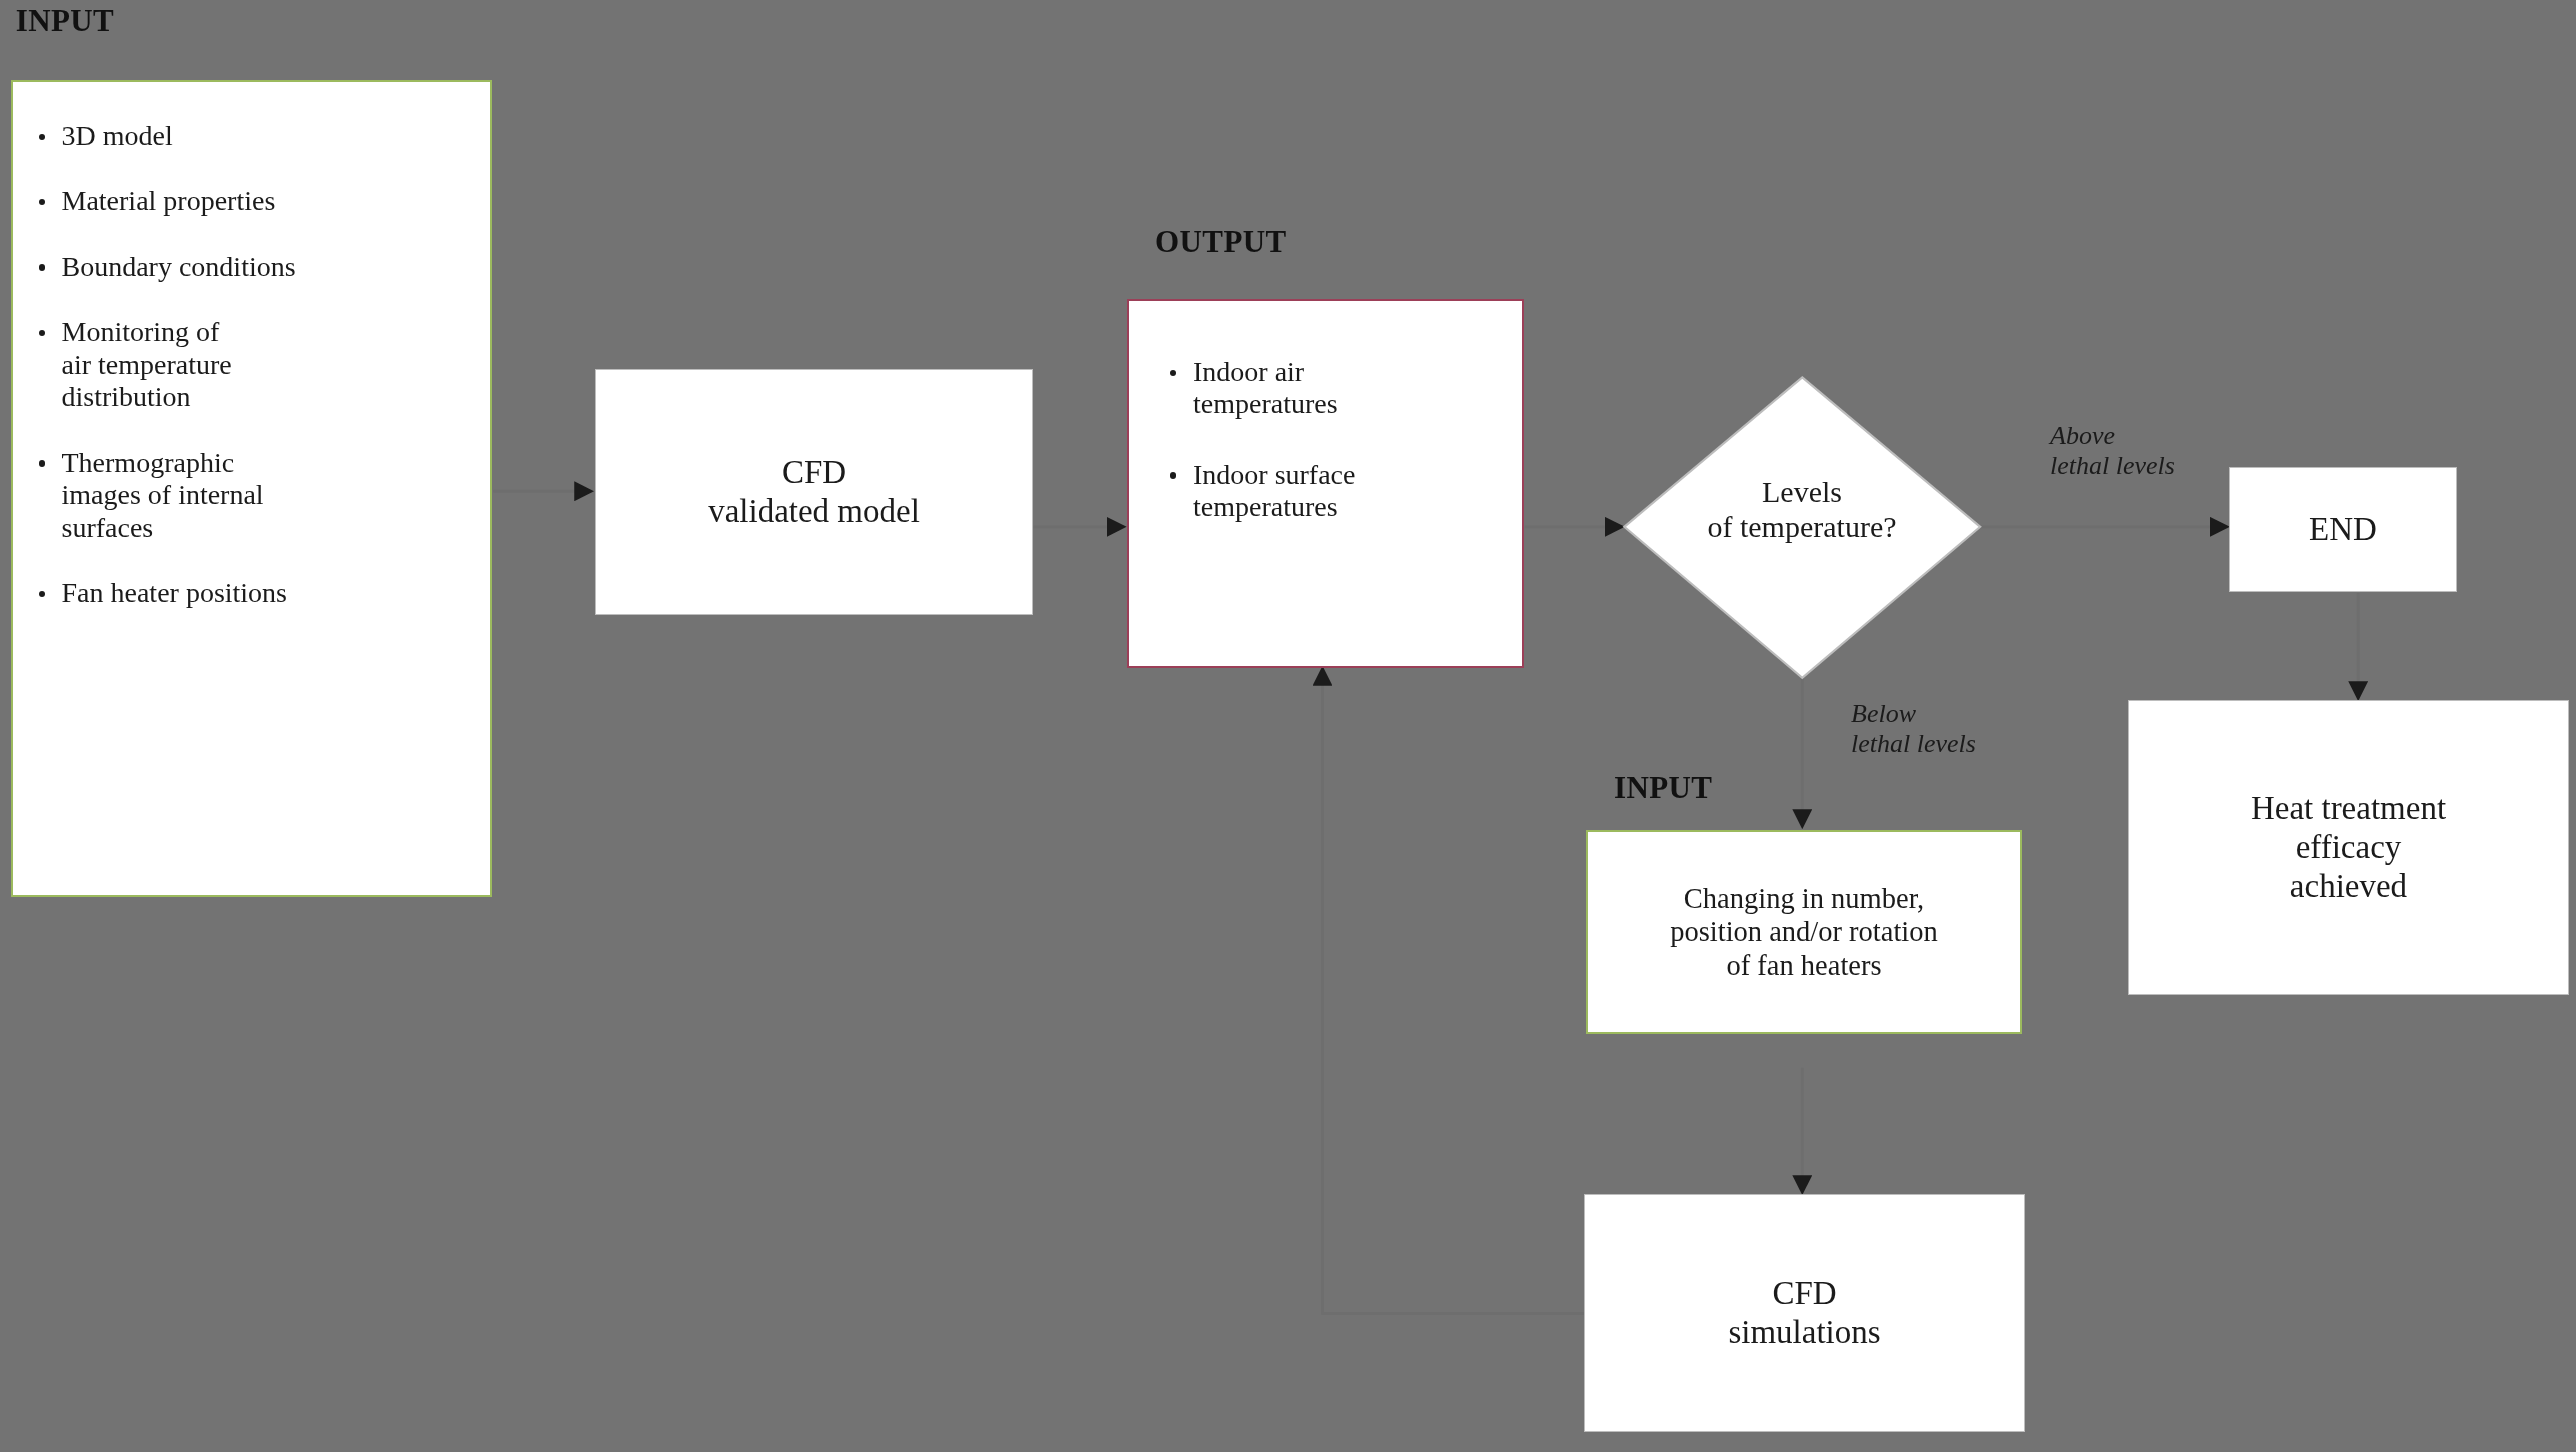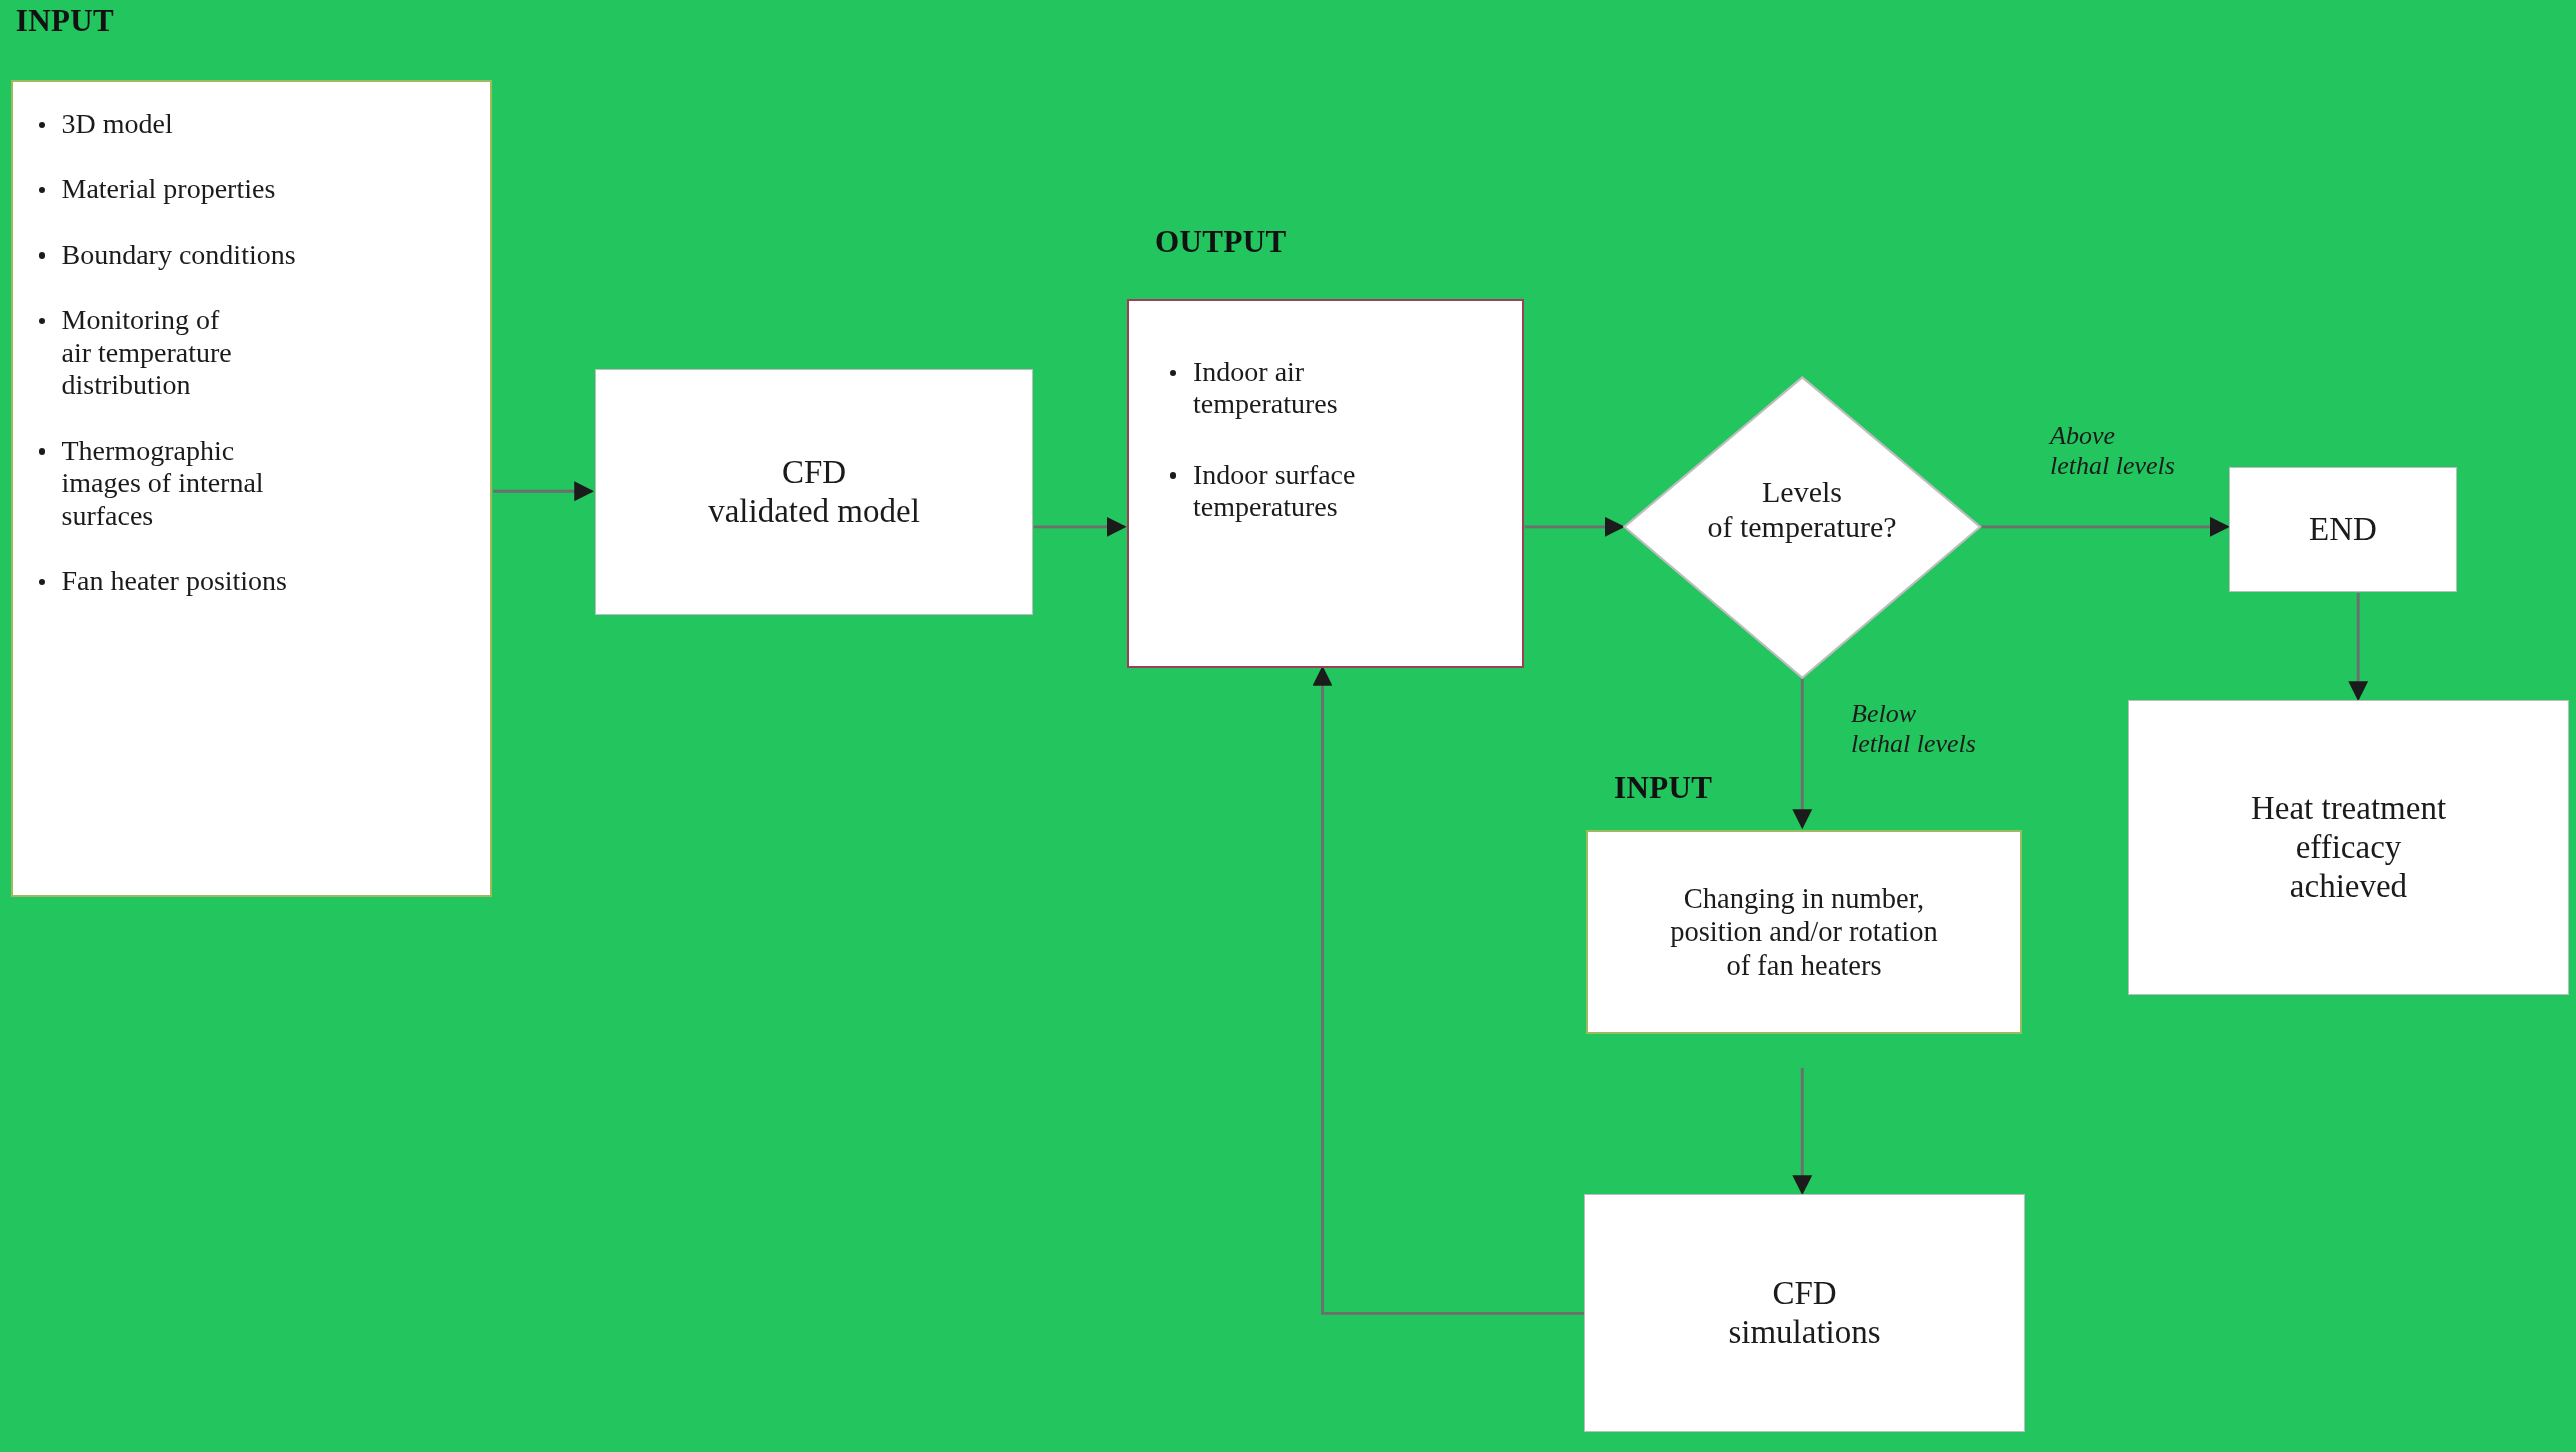--- a/index.html
+++ b/index.html
@@ -8,21 +8,21 @@
     background: #ffffff;
   }
   body {
     font-family: "Liberation Serif", "DejaVu Serif", serif;
     color: #1a1a1a;
   }
   #canvas {
     position: relative;
     width: 2576px;
     height: 1453px;
-    background: #22c55e;
+    background: #737373;
     overflow: hidden;
   }
 
   
   .node {
     position: absolute;
     box-sizing: border-box;
     background: #ffffff;
     display: flex;
     align-items: center;
@@ -138,21 +138,21 @@
 
     <polyline points="2227,1845 1858,1845 1858,938" fill="none" stroke="#6e6e6e" stroke-width="4" marker-end="url(#arrow)"></polyline>
 
     <polygon points="2532,530 2782,740 2532,952 2282,740" fill="#ffffff" stroke="#bdbdbd" stroke-width="3"></polygon>
   </svg>
 
   <div class="caption" style="left:15.7px; top:2.8px;">INPUT</div>
 
   <div class="node green" style="left:11.4px; top:80px; width:481px; height:817px;"></div>
 
-  <ul class="bullets" style="left:28.5px; top:108px; width:456px;">
+  <ul class="bullets" style="left:28.5px; top:120px; width:456px;">
     <li>3D model</li>
     <li style="margin-top:33px;">Material properties</li>
     <li style="margin-top:33px;">Boundary conditions</li>
     <li style="margin-top:33px; white-space:pre-line;">Monitoring of
 air temperature
 distribution</li>
     <li style="margin-top:33px; white-space:pre-line;">Thermographic
 images of internal
 surfaces</li>
     <li style="margin-top:33px;">Fan heater positions</li>

